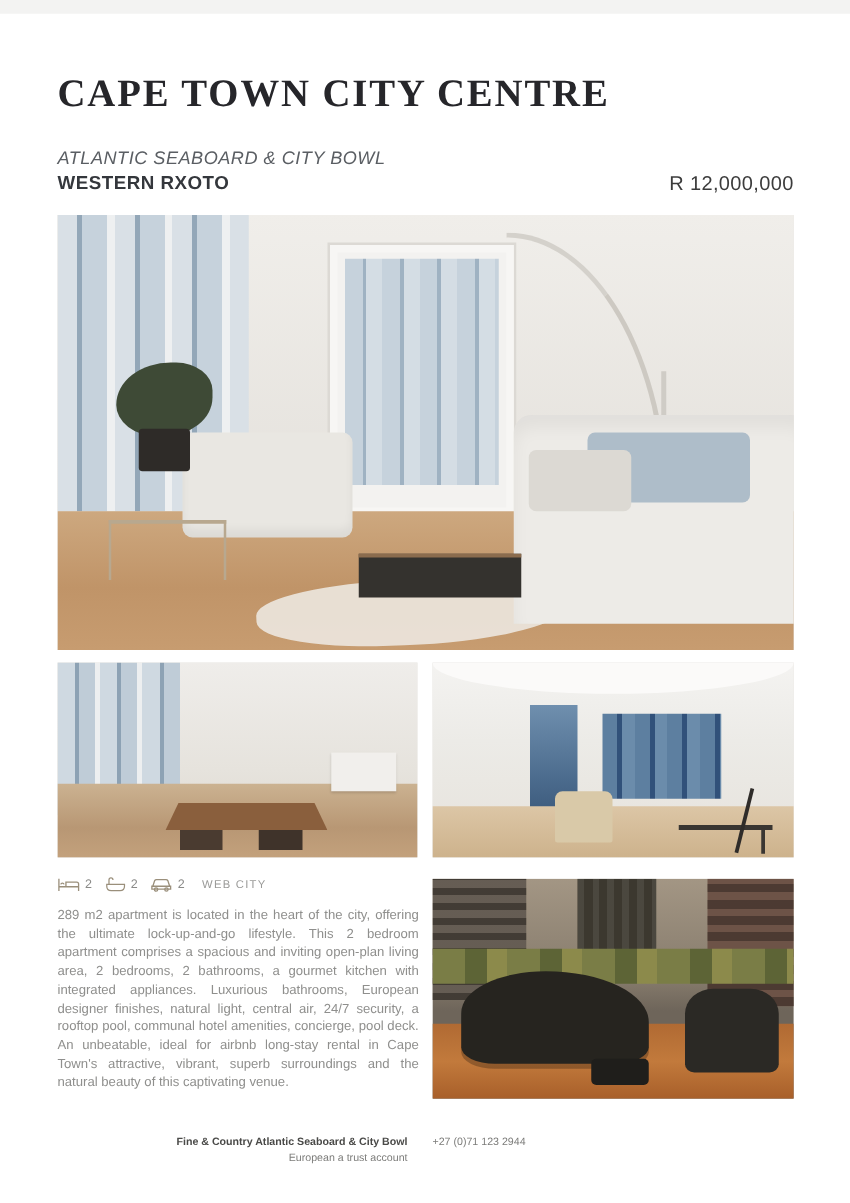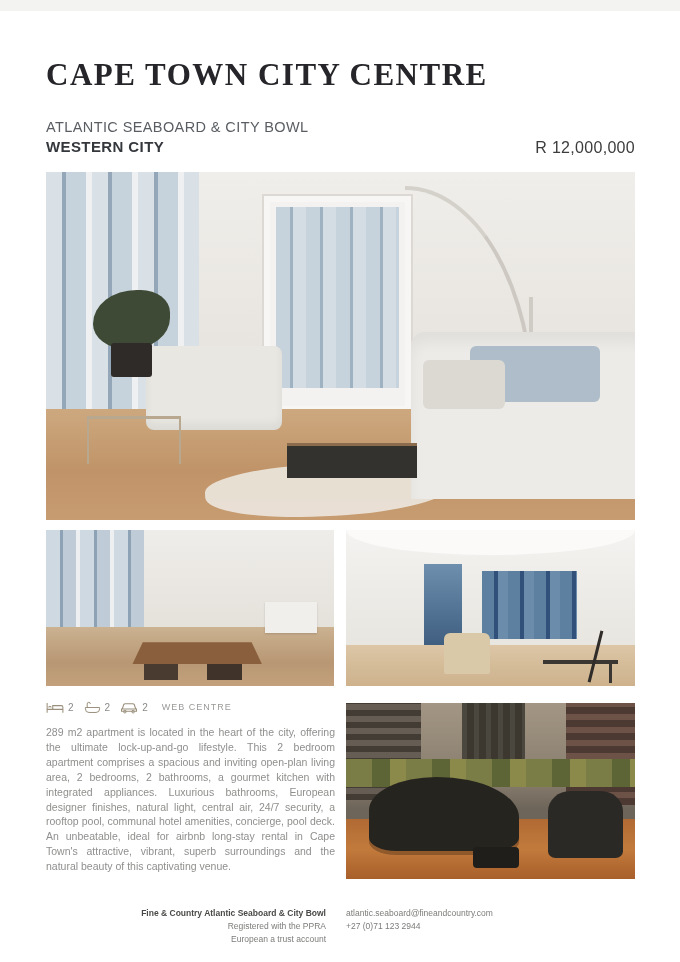--- a/index.html
+++ b/index.html
@@ -10,21 +10,21 @@
     font-family:"Liberation Sans", sans-serif; color:#3c3c3c;
   }
   
   .title {
     position:absolute; left:46px; top:46px; width:589px;
     font-family:"Liberation Serif", serif; font-weight:700;
     font-size:31px; letter-spacing:1.5px; color:#26262a;
   }
   .area-line {
     position:absolute; left:46px; top:108px;
-    font-size:14.5px; letter-spacing:0.4px; color:#5a5e63;
+    font-size:14.5px; letter-spacing:0.4px; color:#5a5e63;font-style:italic;
   }
   .province {
     position:absolute; left:46px; top:127px;
     font-size:15px; font-weight:700; letter-spacing:0.4px; color:#34373c;
   }
   .price {
     position:absolute; right:45px; top:128px;
     font-size:16px; color:#3c3c3c; letter-spacing:0.3px;
   }
   
@@ -130,21 +130,21 @@
                   font-size:8.5px; line-height:1.55; color:#7c7c7a; }
   .f-bold { font-weight:700; color:#4a4a48; }
 </style>
 </head>
 <body>
 
 <div class="page">
 
   <h1 class="title">CAPE TOWN CITY CENTRE</h1>
   <div class="area-line">ATLANTIC SEABOARD &amp; CITY BOWL</div>
-  <div class="province">WESTERN CITY</div>
+  <div class="province">WESTERN RXOTO</div>
   <div class="price">R 12,000,000</div>
 
   <div class="photo photo-main">
     <div class="m-wall"></div>
     <div class="m-winL"></div>
     <div class="m-door"></div>
     <div class="m-glass"></div>
     <div class="m-floor"></div>
     <div class="m-rug"></div>
     <div class="m-arc"></div>
@@ -195,40 +195,38 @@
       <span class="feat-val">2</span>
     </span>
     <span class="feat">
       <svg width="18" height="13" viewBox="0 0 24 16">
         <path d="M3 10 L5 4 Q5.5 3 7 3 H17 Q18.5 3 19 4 L21 10 M2 10 H22 V13 H2 Z" fill="none" stroke="#9a8f7b" stroke-width="1.4"></path>
         <circle cx="6.5" cy="13.5" r="1.8" fill="none" stroke="#9a8f7b" stroke-width="1.3"></circle>
         <circle cx="17.5" cy="13.5" r="1.8" fill="none" stroke="#9a8f7b" stroke-width="1.3"></circle>
       </svg>
       <span class="feat-val">2</span>
     </span>
-    <span class="web-ref">WEB CENTRE</span>
+    <span class="web-ref">WEB CITY</span>
   </div>
 
   <p class="descr">289 m2 apartment is located in the heart of the city, offering the ultimate lock-up-and-go lifestyle. This 2 bedroom apartment comprises a spacious and inviting open-plan living area, 2 bedrooms, 2 bathrooms, a gourmet kitchen with integrated appliances. Luxurious bathrooms, European designer finishes, natural light, central air, 24/7 security, a rooftop pool, communal hotel amenities, concierge, pool deck. An unbeatable, ideal for airbnb long-stay rental in Cape Town's attractive, vibrant, superb surroundings and the natural beauty of this captivating venue.</p>
 
   <div class="photo photo-terr">
     <div class="t-bg"></div>
     <div class="t-b1"></div>
     <div class="t-b2"></div>
     <div class="t-b3"></div>
     <div class="t-green"></div>
     <div class="t-floor"></div>
     <div class="t-sofa"></div>
     <div class="t-chair"></div>
     <div class="t-tab"></div>
   </div>
 
   <div class="footer-left">
     <div class="f-bold">Fine &amp; Country Atlantic Seaboard &amp; City Bowl</div>
-    <div>Registered with the PPRA</div>
     <div>European a trust account</div>
   </div>
   <div class="footer-right">
-    <div>atlantic.seaboard@fineandcountry.com</div>
     <div>+27 (0)71 123 2944</div>
   </div>
 
 </div>
 
 </body></html>

